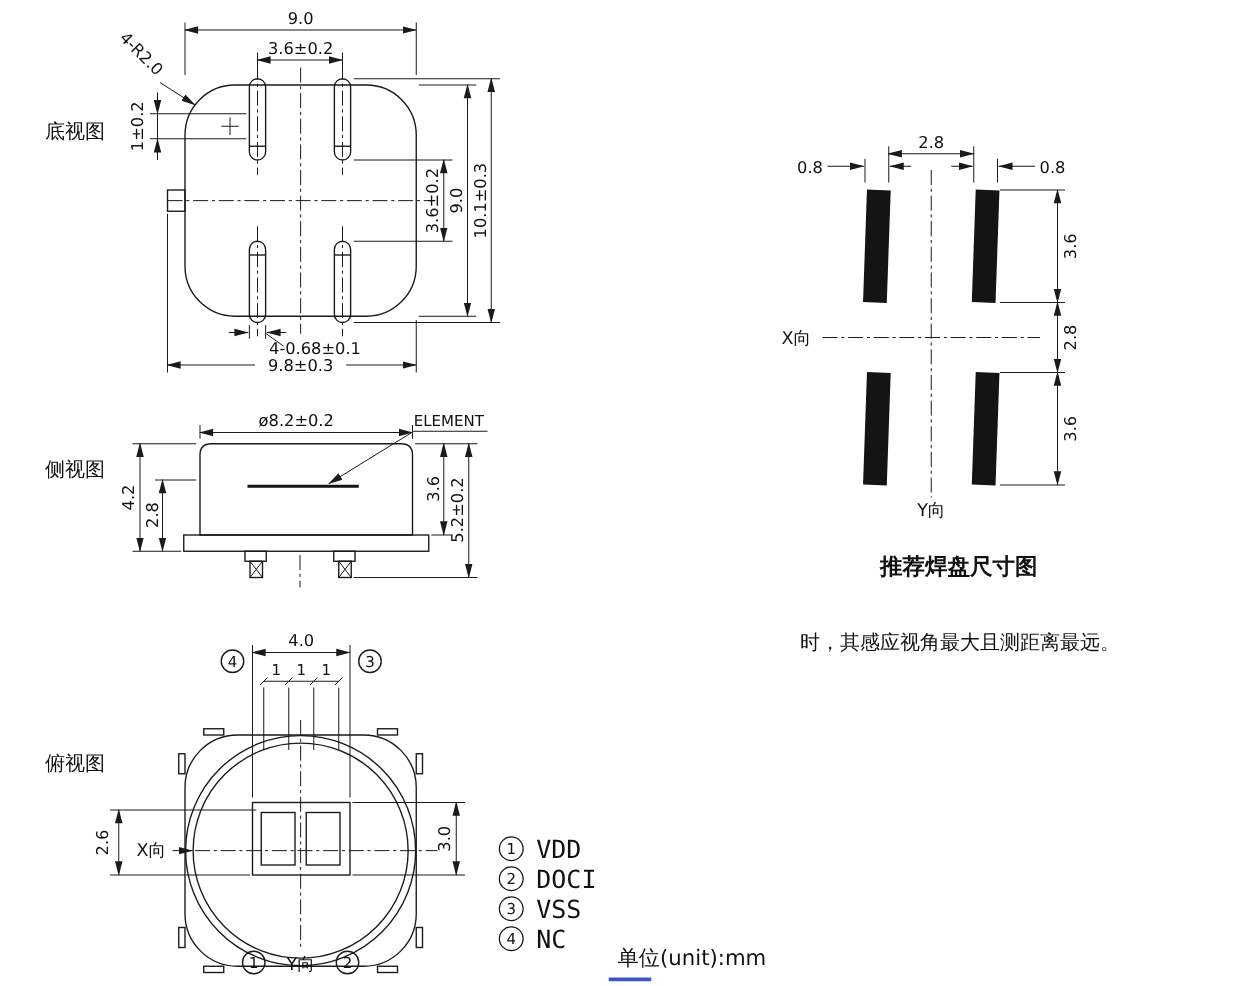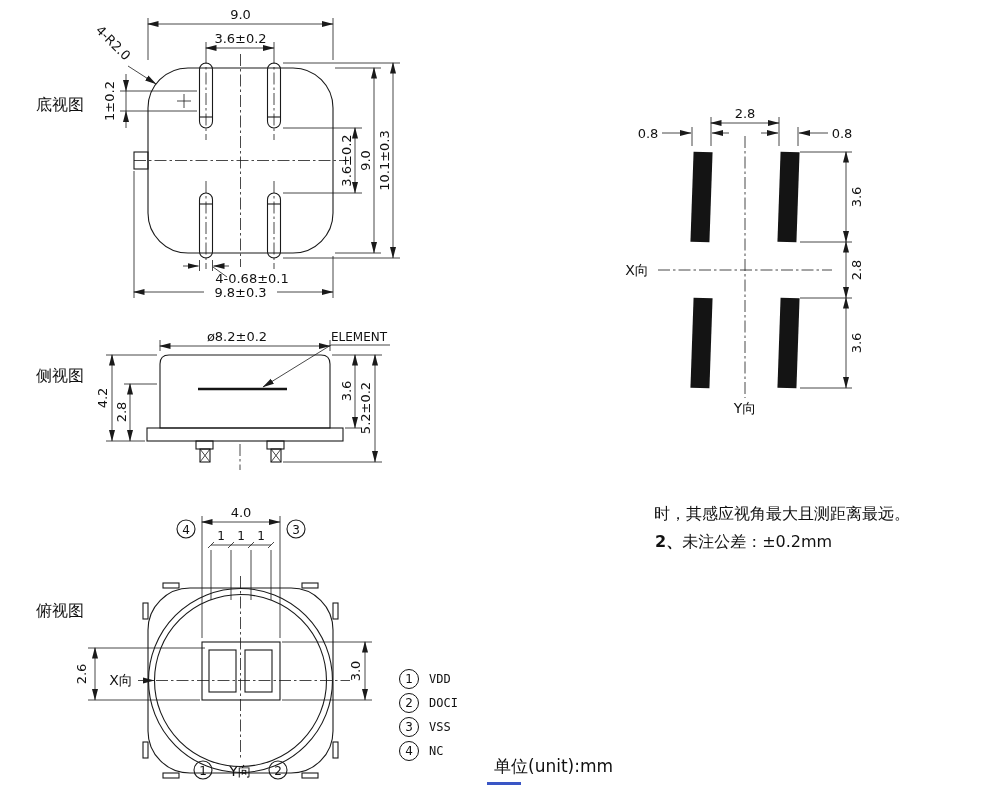--- a/index.html
+++ b/index.html
@@ -15,21 +15,21 @@
   .sm{font-size:12px;}
   .vl{font-size:16px;}
   .ax{font-size:14px;}
   .abs{position:absolute;}
   .title{font-size:18px;font-weight:bold;text-align:center;}
   .note{font-size:16px;white-space:nowrap;}
   .pins{display:flex;flex-direction:column;gap:4px;}
   .pin-row{display:flex;align-items:center;gap:10px;height:20px;}
   .pin-circle{display:inline-flex;align-items:center;justify-content:center;width:18px;height:18px;
               border:1.2px solid #111;border-radius:50%;font-size:12px;flex:0 0 auto;}
-  .pin-name{font-family:"DejaVu Sans Mono","Liberation Mono",monospace;font-size:12px;}
+  .pin-name{font-family:"DejaVu Sans Mono","Liberation Mono",monospace;font-size:20px;}
   .unit{font-size:17px;margin-left:48px;}
   .artifact{background:#3a56c5;}
 </style>
 </head>
 <body>
 
 <div id="page">
 
 <svg width="1005" height="789" viewBox="0 0 1005 789">
   <defs>
@@ -286,23 +286,23 @@
       <line class="d" x1="846" y1="152" x2="846" y2="242" marker-start="url(#as)" marker-end="url(#ae)"></line>
       <line class="d" x1="846" y1="242" x2="846" y2="298" marker-start="url(#as)" marker-end="url(#ae)"></line>
       <line class="d" x1="846" y1="298" x2="846" y2="388" marker-start="url(#as)" marker-end="url(#ae)"></line>
       <text class="dt" transform="rotate(-90 861 197)" x="861" y="197" text-anchor="middle">3.6</text>
       <text class="dt" transform="rotate(-90 861 270)" x="861" y="270" text-anchor="middle">2.8</text>
       <text class="dt" transform="rotate(-90 861 343)" x="861" y="343" text-anchor="middle">3.6</text>
     </g>
   </g>
 </svg>
 
-
-<div class="abs note" style="left:654px;top:504px;">时，其感应视角最大且测距离最远。</div>
-<div class="abs note" style="left:655px;top:532px;"><span style="font-weight:bold;">2、</span><span>未注公差：±0.2mm</span></div>
+<div class="abs title" style="left:622px;top:441px;width:290px;">推荐焊盘尺寸图</div>
+
+<div class="abs note" style="left:640px;top:504px;">时，其感应视角最大且测距离最远。</div>
 
 <div class="abs pins" style="left:399px;top:669px;">
   <div class="pin-row">
     <span class="pin-circle">1</span>
     <span class="pin-name">VDD</span>
   </div>
   <div class="pin-row">
     <span class="pin-circle">2</span>
     <span class="pin-name">DOCI</span>
   </div>

